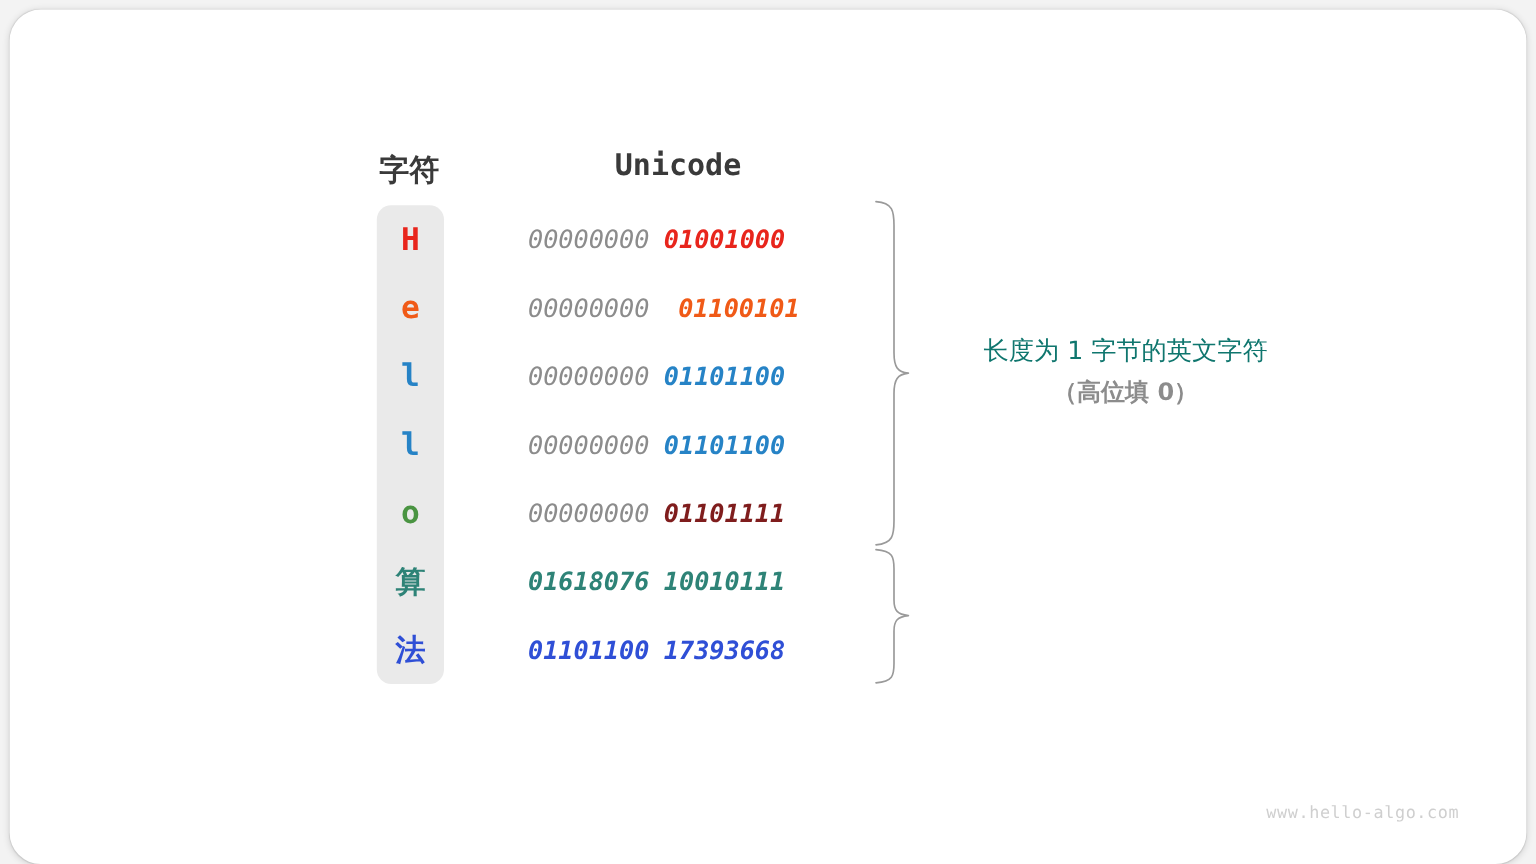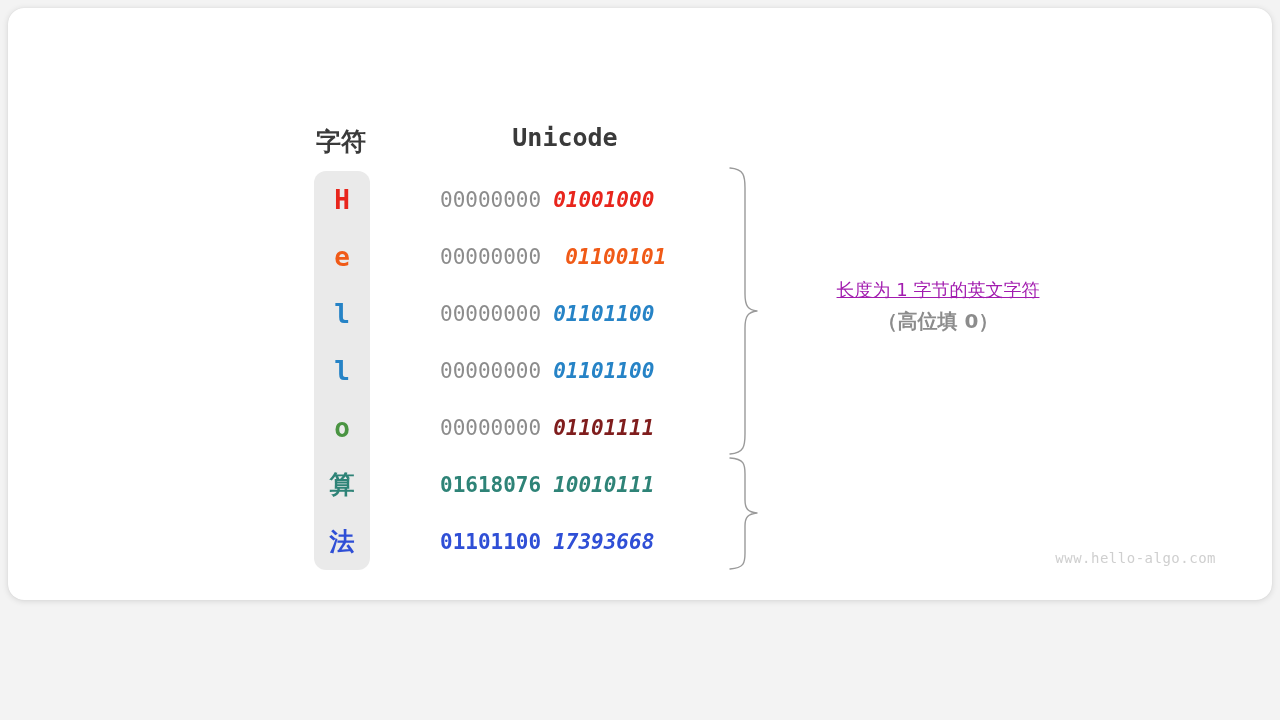--- a/index.html
+++ b/index.html
@@ -11,23 +11,23 @@
   }
   #stage {
     position:relative;
     width:1280px; height:720px;
     background:#f3f3f3;
   }
   
   #card {
     position:absolute;
     left:8px; top:8px;
-    width:1264px; height:592px;
+    width:1264px; height:712px;
     background:#ffffff;
-    border-radius:16px;
+    border-radius:26px;
     box-shadow:0 1px 6px rgba(0,0,0,0.13), 0 0 1px rgba(0,0,0,0.10);
   }
 
   
   .col-header {
     position:absolute;
     font-family:"DejaVu Sans Mono", monospace;
     font-weight:bold;
     font-size:25px;
     color:#3a3a3a;
@@ -61,40 +61,39 @@
   .bin-row {
     position:absolute;
     left:432px;
     width:260px; height:57px;
     display:flex; align-items:center;
     font-family:"DejaVu Sans Mono", monospace;
     font-size:21px;
     letter-spacing:0px;
     white-space:pre;
   }
-  .byte-hi { font-weight:bold; }
+  .byte-hi { font-weight:bold;font-style:italic; }
   .byte-lo { font-weight:bold;font-style:italic; }
   .byte-pad { color:#8c8c8c; font-weight:normal; }
   .gap { display:inline-block; width:12px; }
 
   
   .brace { position:absolute; }
 
   
   .annot {
     position:absolute;
     text-align:center;
     font-family:"DejaVu Sans", sans-serif;
     white-space:nowrap;
   }
   .annot-main {
-    font-size:18px;
-    color:#a21caf;
+    font-size:21px;
+    color:#0f766e;
     line-height:1.6;
-    text-decoration:underline;
   }
   .annot-sub {
     font-size:20px;
     font-weight:bold;
     color:#8c8c8c;
     line-height:1.6;
   }
 
   
   #watermark {

